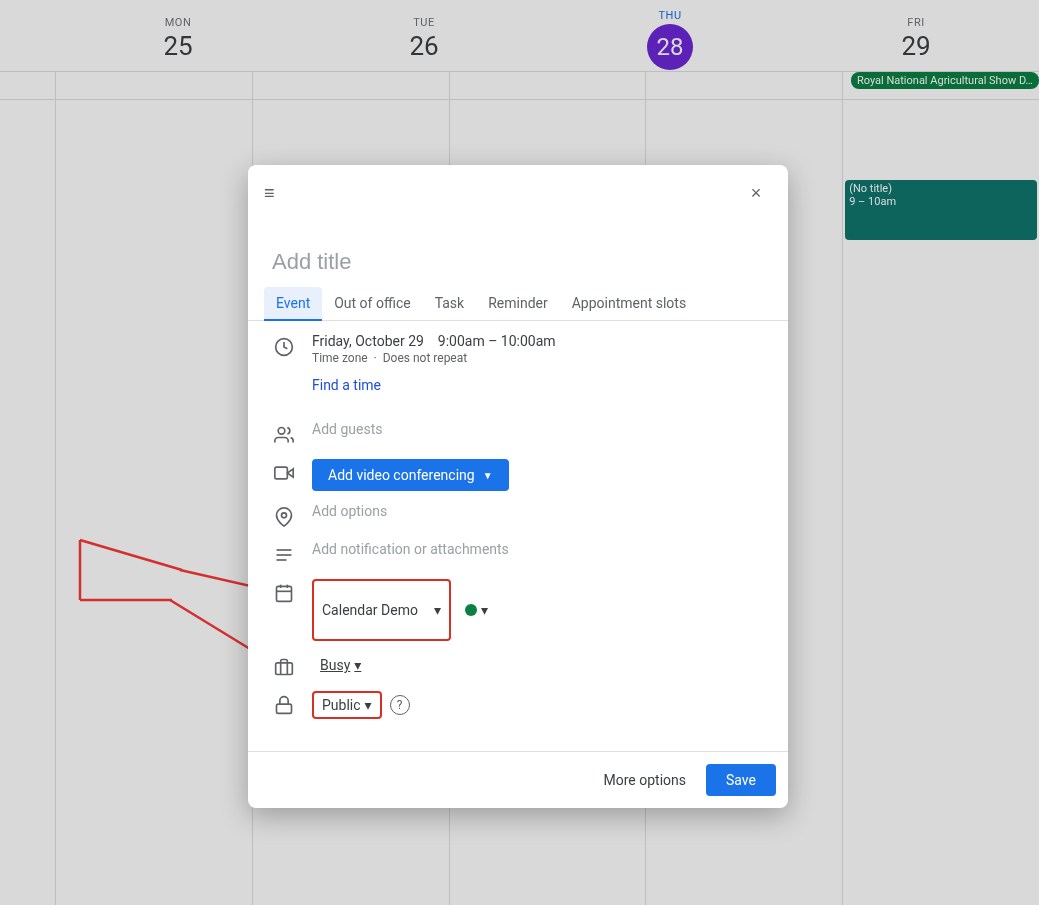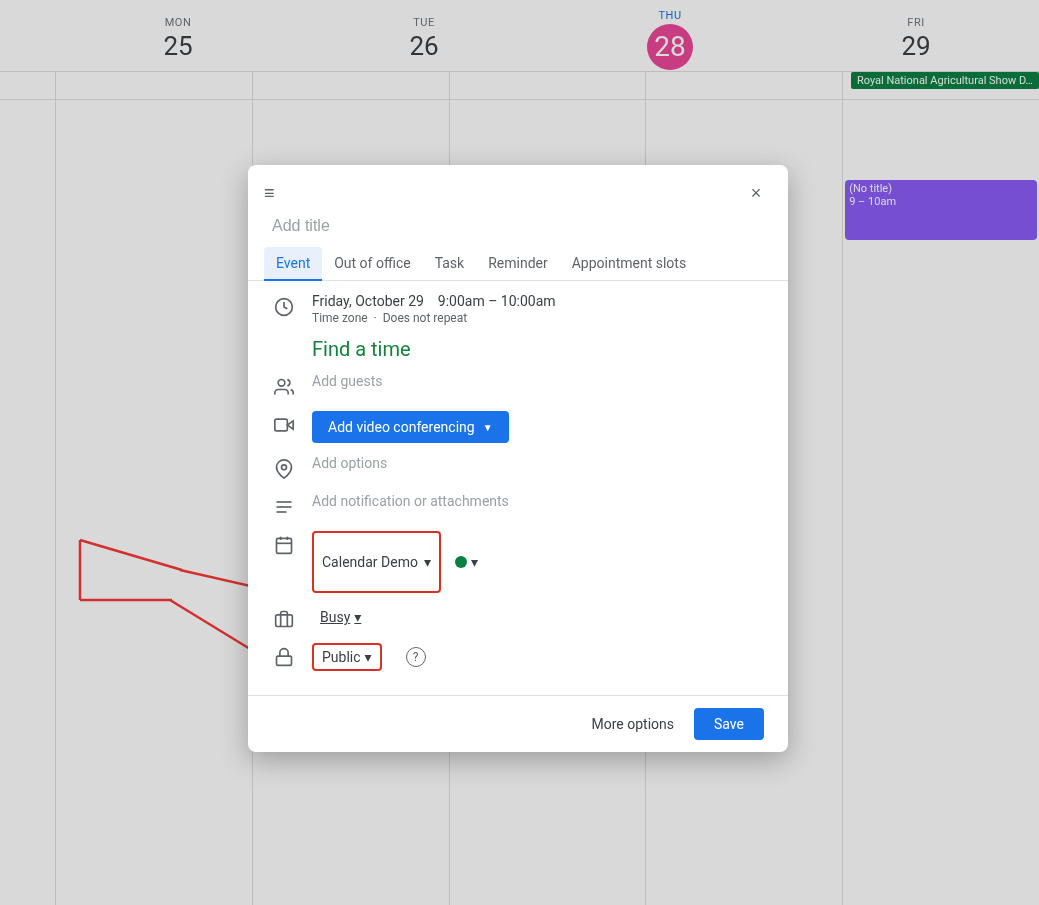--- a/index.html
+++ b/index.html
@@ -43,29 +43,29 @@
     }
 
     .day-header .day-num {
       font-size: 26px;
       color: #3c4043;
       line-height: 1.2;
       margin-top: 2px;
     }
 
     .day-header.today .day-num {
-      background: #ec4899;
+      background: #6d28d9;
       color: #fff;
       border-radius: 50%;
       width: 46px;
       height: 46px;
       display: flex;
       align-items: center;
       justify-content: center;
-      font-size: 28px;
+      font-size: 24px;
     }
 
     .day-header.today .day-name {
       color: #1a73e8;
     }
 
     .day-col {
       flex: 1;
       border-left: 1px solid #e0e0e0;
       position: relative;
@@ -73,30 +73,30 @@
 
     
     .event-banner {
       position: absolute;
       top: 0;
       right: 0;
       background: #0b8043;
       color: #fff;
       font-size: 11px;
       padding: 2px 6px;
-      border-radius: 2px;
+      border-radius: 8px;
       white-space: nowrap;
       overflow: hidden;
       text-overflow: ellipsis;
       max-width: 200px;
     }
 
     .event-block {
       position: absolute;
-      background: #8b5cf6;
+      background: #0f766e;
       color: #fff;
       font-size: 11px;
       padding: 2px 4px;
       border-radius: 4px;
       left: 2px;
       right: 2px;
     }
 
     
     .overlay {
@@ -142,24 +142,25 @@
       align-items: center;
       justify-content: center;
       color: #5f6368;
       font-size: 18px;
     }
 
     .modal-title-input {
       width: 100%;
       border: none;
       outline: none;
-      font-size: 16px;
+      font-size: 22px;
       color: #000000;
       padding: 8px 24px;
       background: transparent;
+      margin-top: 32px;
     }
 
     .modal-title-input::placeholder { color: #9aa0a6; }
 
     
     .modal-tabs {
       display: flex;
       padding: 0 16px;
       border-bottom: 1px solid #e0e0e0;
       margin-top: 4px;
@@ -217,27 +218,27 @@
       color: #3c4043;
     }
 
     .modal-content .sub {
       font-size: 12px;
       color: #5f6368;
       margin-top: 2px;
     }
 
     .find-time-link {
-      color: #15803d;
-      font-size: 20px;
+      color: #1d4ed8;
+      font-size: 14px;
       cursor: pointer;
       text-decoration: none;
       margin-left: 40px;
       display: block;
-      margin-bottom: 12px;
+      margin-bottom: 28px;
     }
 
     .placeholder-text {
       color: #9aa0a6;
     }
 
     
     .video-btn {
       background: #1a73e8;
       color: #fff;
@@ -289,21 +290,21 @@
       color: #3c4043;
       padding: 4px 8px;
       border-radius: 4px;
       text-decoration: underline;
     }
 
     
     .visibility-row {
       display: flex;
       align-items: center;
-      gap: 24px;
+      gap: 8px;
     }
 
     .visibility-box {
       display: flex;
       align-items: center;
       gap: 4px;
       border: 2px solid #d93025;
       border-radius: 4px;
       padding: 4px 8px;
       cursor: pointer;
@@ -321,36 +322,36 @@
       justify-content: center;
       font-size: 12px;
       color: #5f6368;
       cursor: pointer;
     }
 
     
     .calendar-row-box {
       display: flex;
       align-items: center;
-      gap: 6px;
+      gap: 16px;
       border: 2px solid #d93025;
       border-radius: 4px;
       padding: 21px 8px;
       cursor: pointer;
     }
 
     
     .modal-footer {
       display: flex;
       align-items: center;
       justify-content: flex-end;
-      padding: 12px 24px;
+      padding: 12px 12px;
       gap: 8px;
       border-top: 1px solid #e0e0e0;
-      margin-top: 0;
+      margin-top: 8px;
     }
 
     .btn-more-options {
       background: transparent;
       border: none;
       color: #3c4043;
       font-size: 14px;
       cursor: pointer;
       padding: 8px 12px;
       border-radius: 4px;

